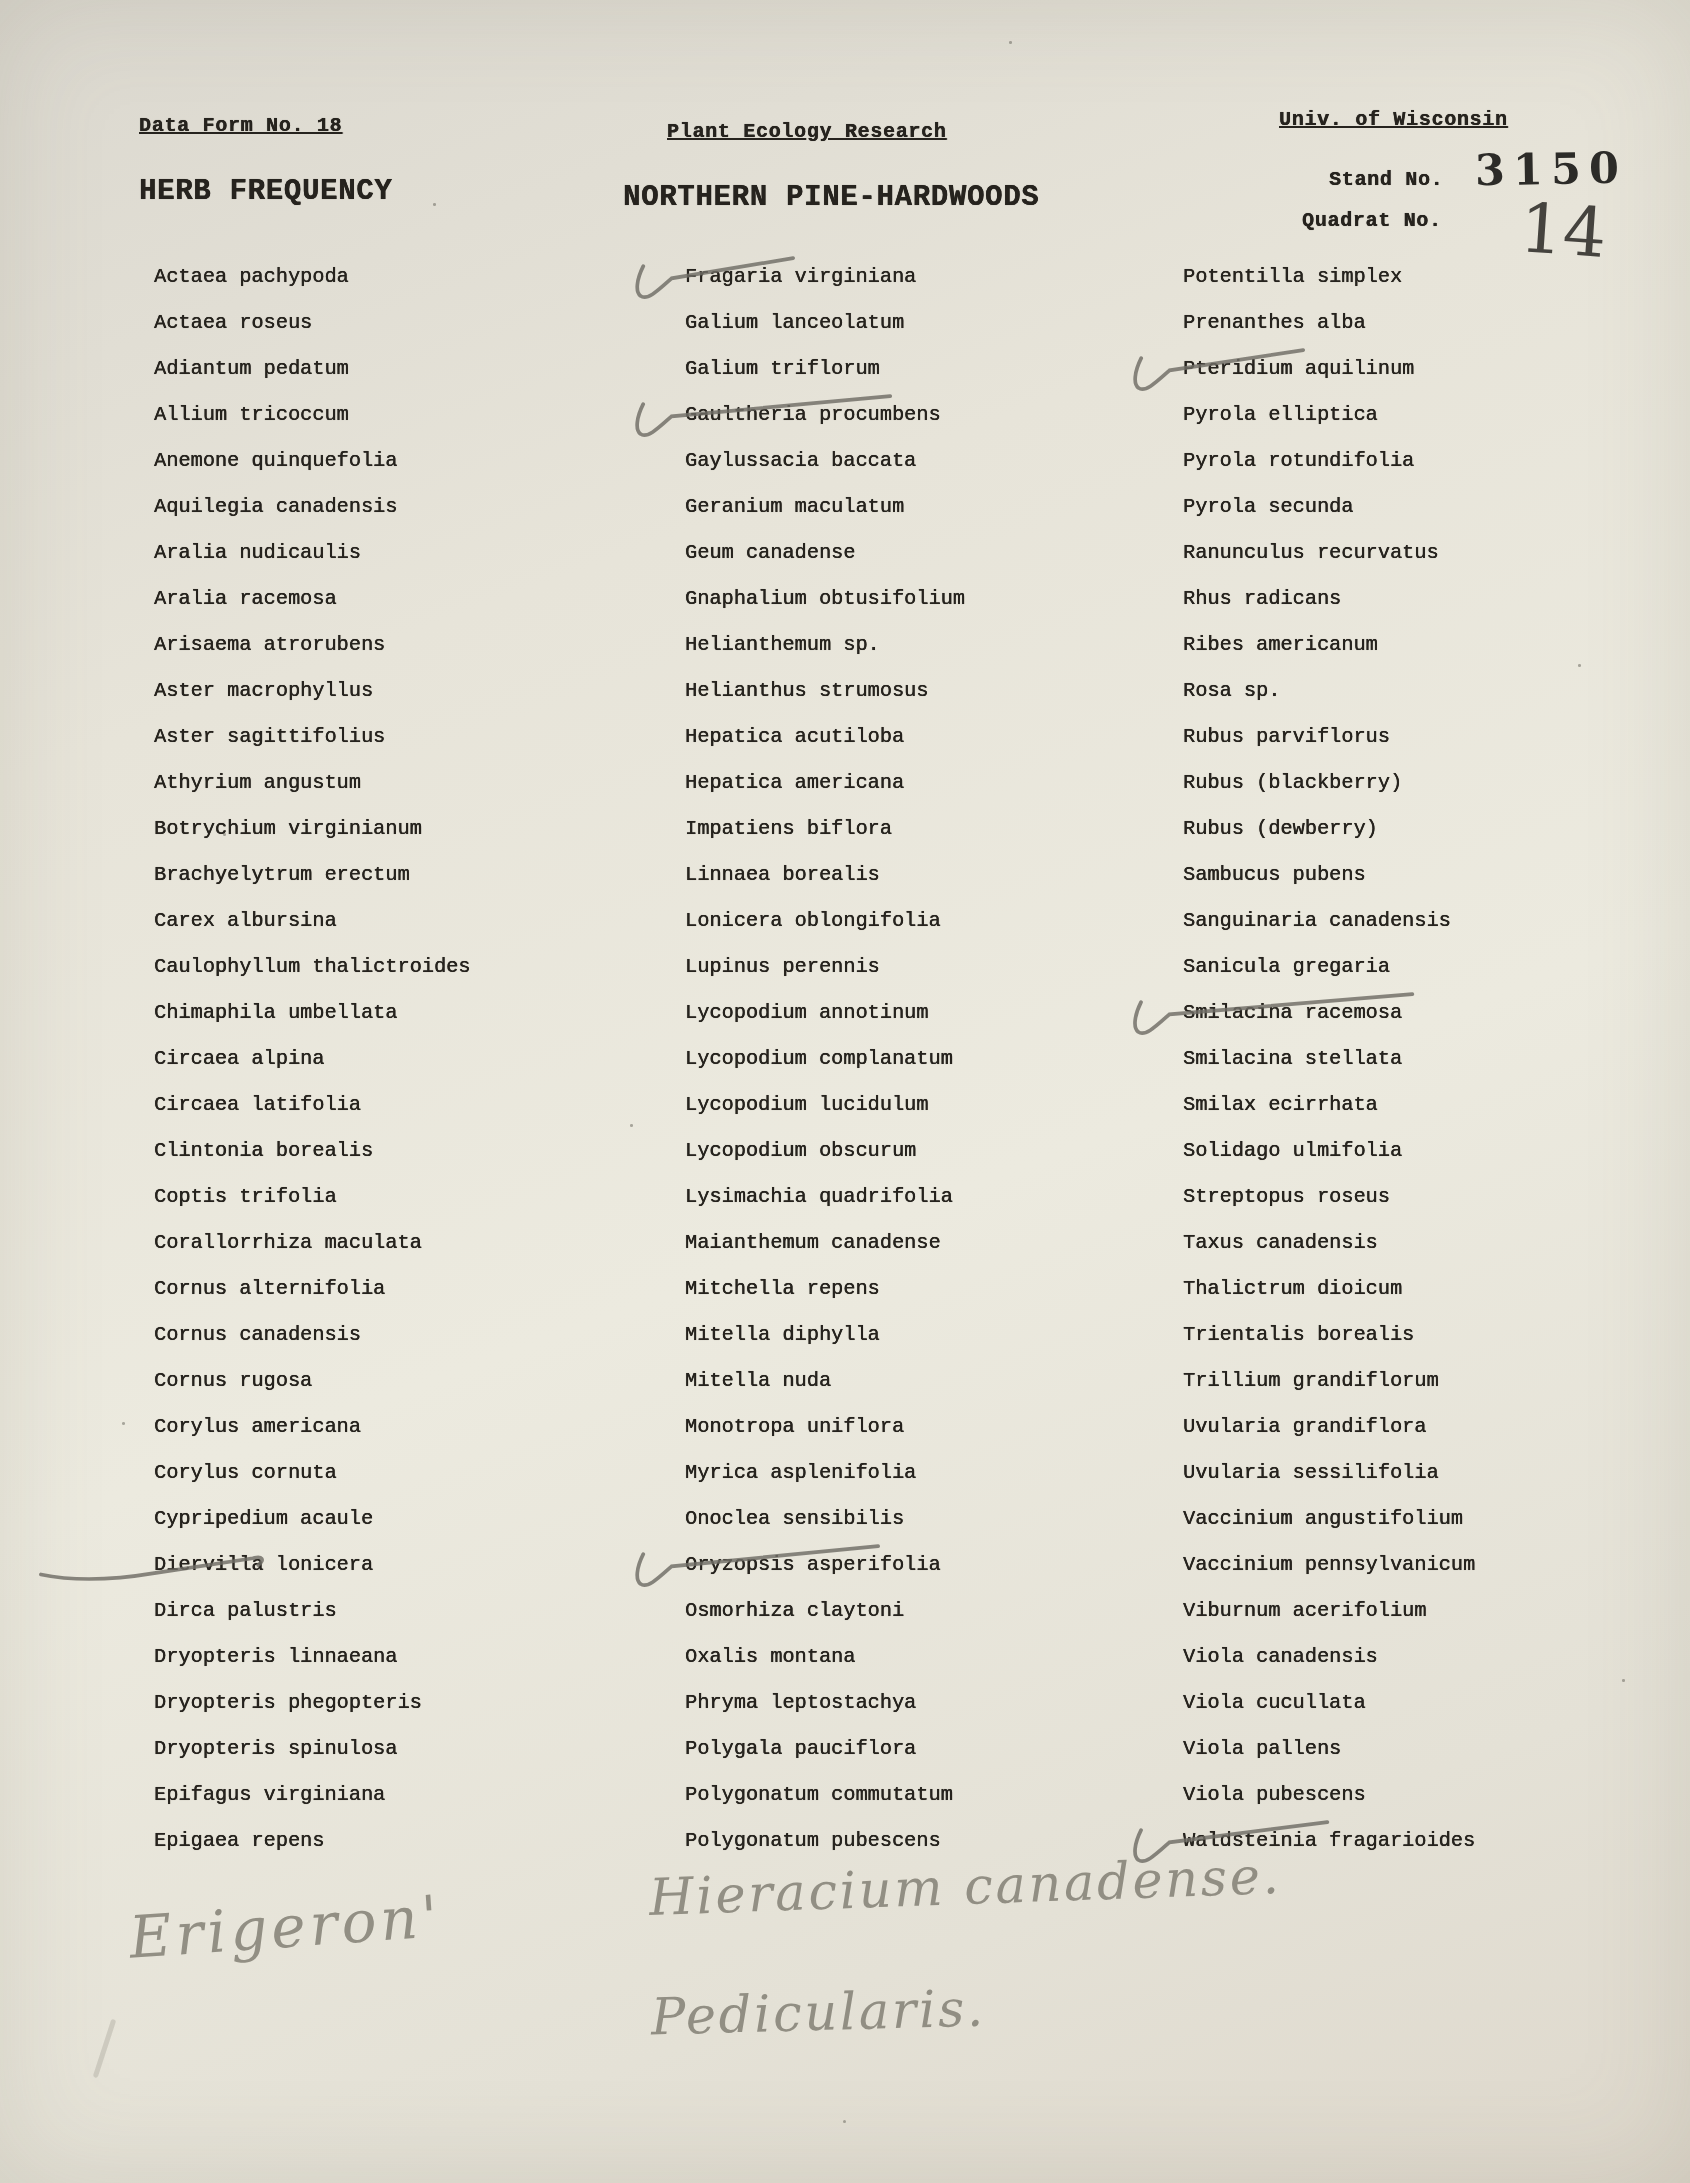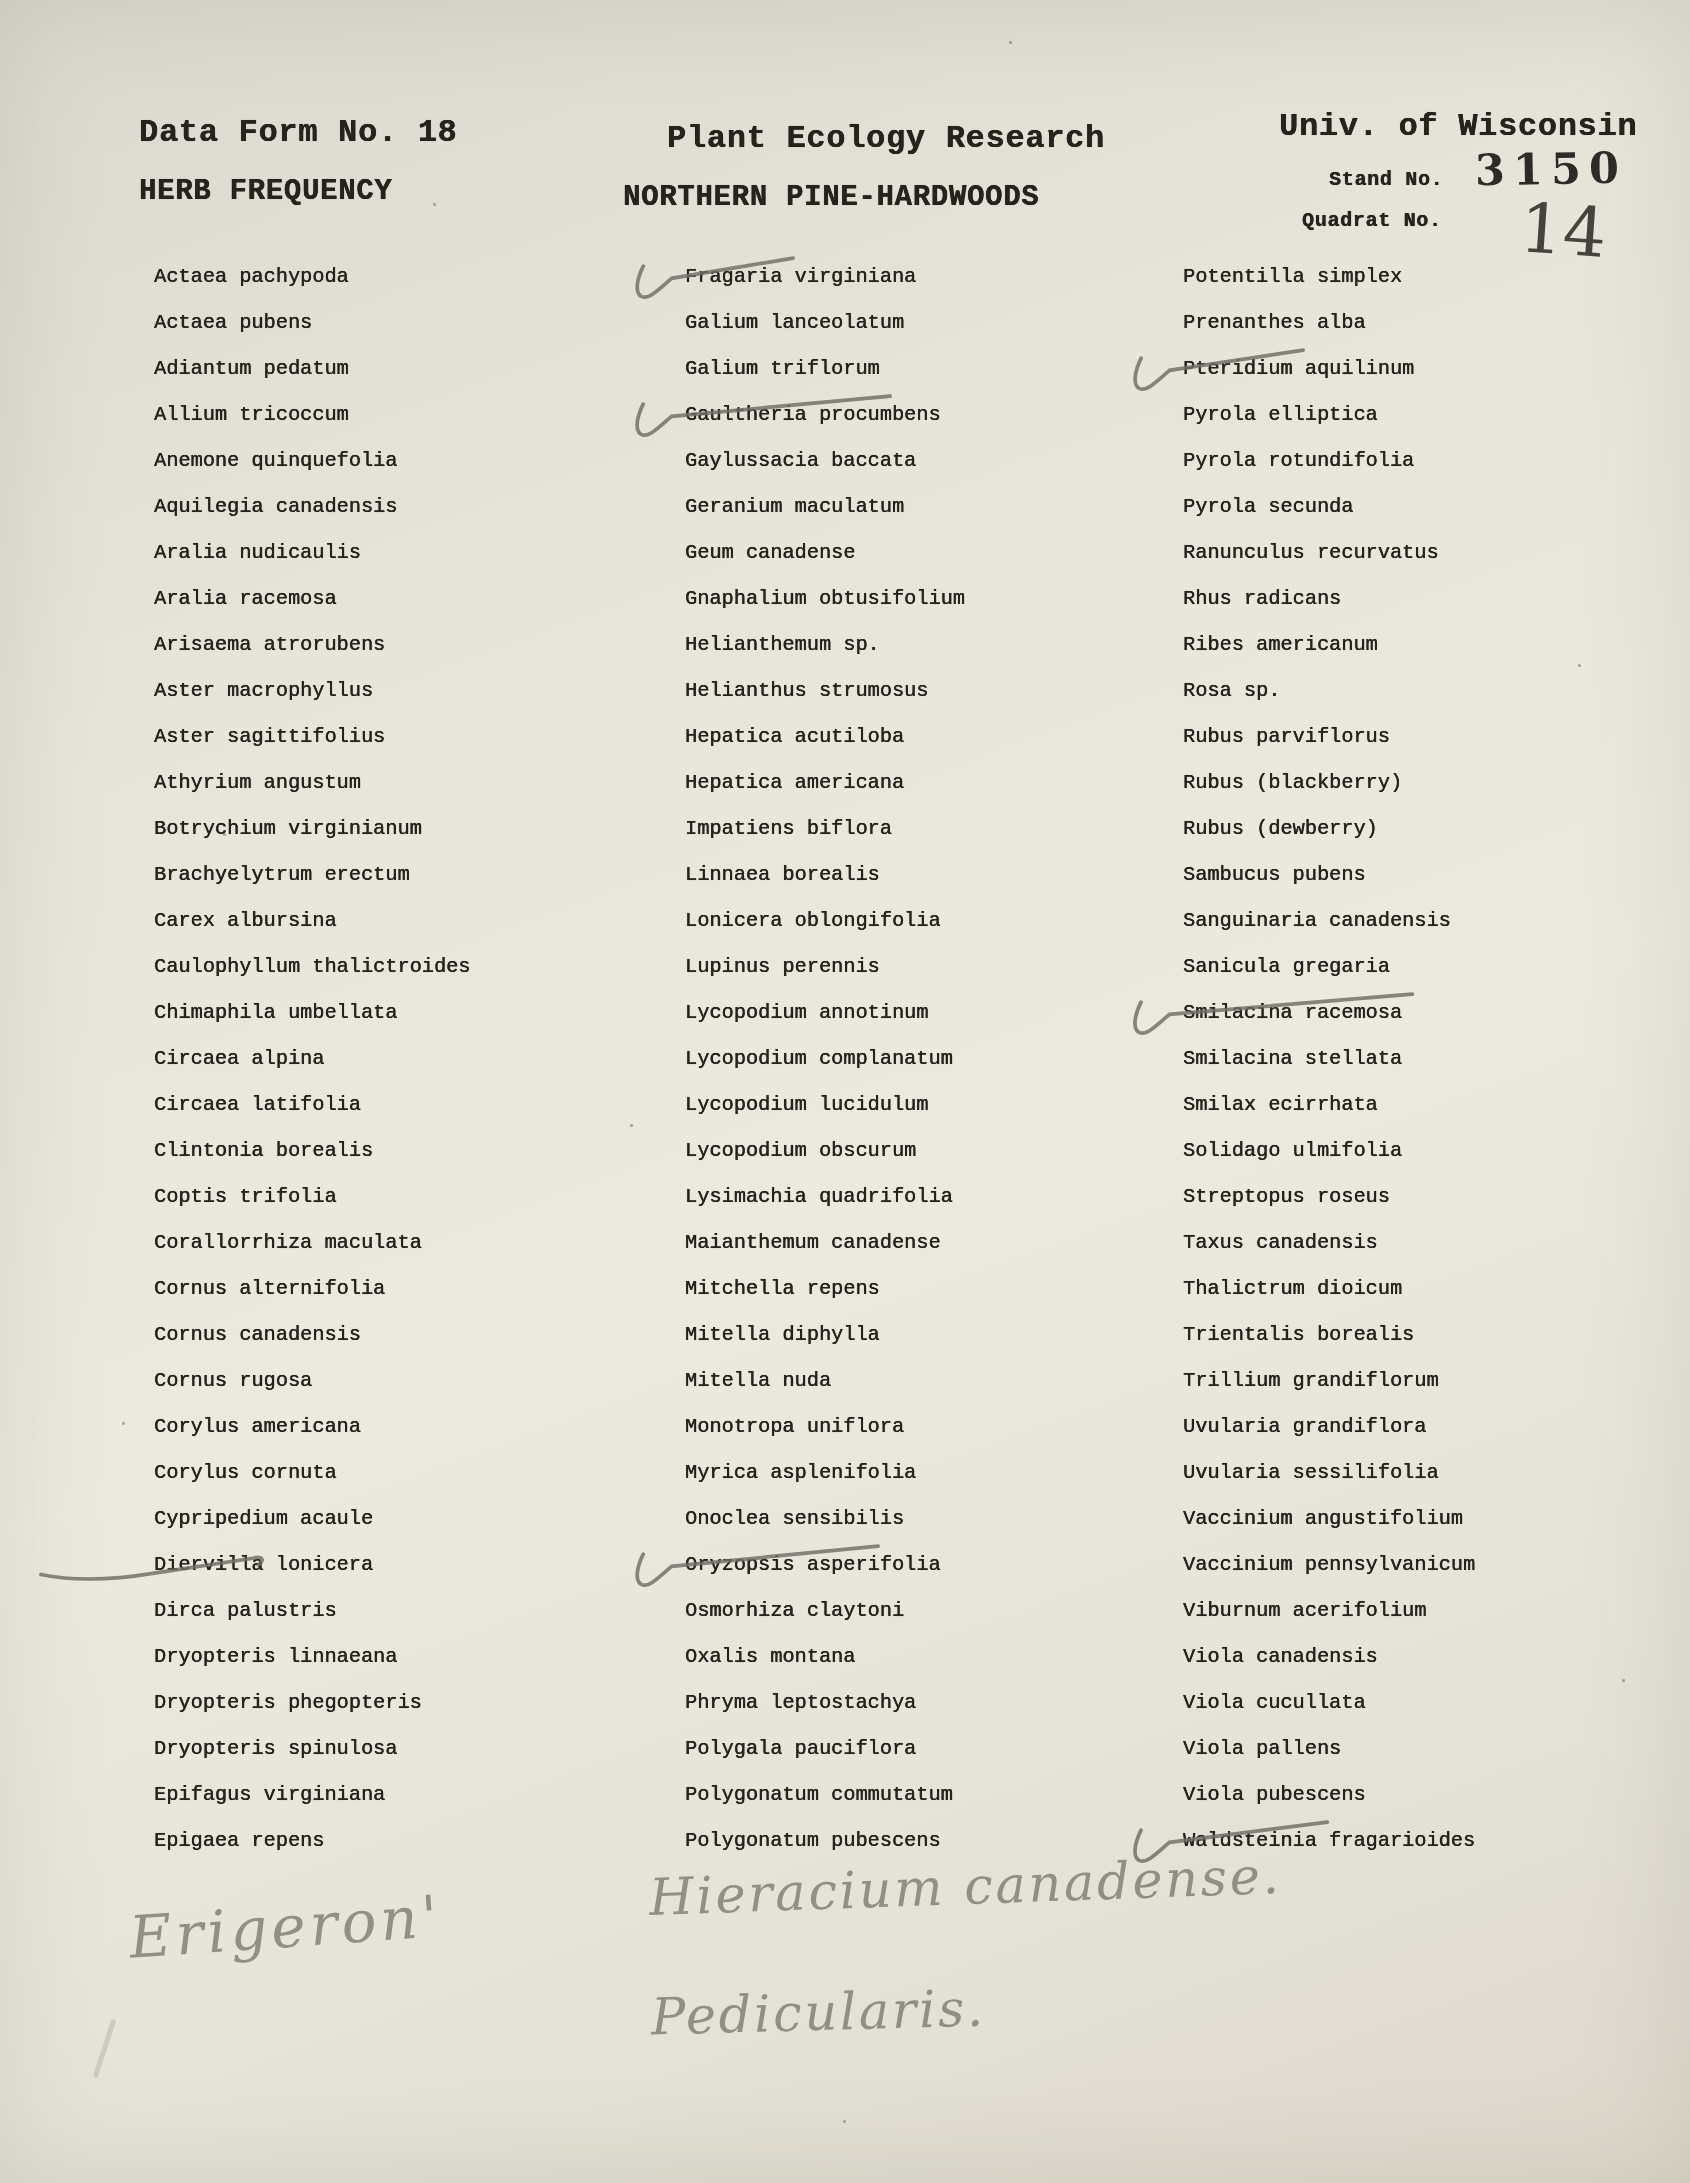--- a/index.html
+++ b/index.html
@@ -10,21 +10,21 @@
     position:absolute; inset:0;
     background:linear-gradient(160deg,#dbd8cf 0%,#e7e4d9 28%,#eceadf 55%,#e4e1d6 82%,#ded8cc 100%);
     box-shadow:inset 0 0 108px rgba(110,104,88,.16);
     font-family:"Liberation Mono",monospace;
   }
   .typed{
     position:absolute; color:var(--ink); white-space:nowrap;
     text-shadow:0 0 0.8px rgba(40,36,30,.6), 0.3px 0 0 currentColor;
   }
   .hdr{font-weight:700; letter-spacing:0.7px;}
-  .h-small{font-size:32px;}
+  .h-small{font-size:20px;text-decoration:underline;}
   .h-big{font-size:29px;text-align:center;}
   .col{position:absolute; top:254px;margin-left:15px;}
   .row{position:relative; height:46px; line-height:46px; font-size:20.3px; white-space:nowrap;}
   .sp{color:var(--ink); text-shadow:0 0 0.7px rgba(40,36,30,.55), 0.3px 0 0 currentColor;}
   .mark{position:absolute; left:-53px; top:-4.1px; overflow:visible; pointer-events:none;}
   .mark.lead{left:-115px;}
   .stroke{fill:none; stroke:var(--pencil); stroke-width:5.5; stroke-linecap:round; opacity:.82;}
   .hand{
     position:absolute; font-family:"DejaVu Serif",serif; font-style:italic;
     color:var(--pencil-light); white-space:nowrap; opacity:.92;
@@ -59,21 +59,21 @@
 
   <div class="typed hdr h-small" style="left:1279px; top:108px;">Univ. of Wisconsin</div>
   <div class="typed hdr" style="left:1329px; top:168px; font-size:20px;">Stand No.</div>
   <div class="typed hdr" style="left:1302px; top:209px; font-size:20px;">Quadrat No.</div>
 
   <div class="stand-value">3150</div>
   <div class="quadrat-value">14</div>
 
   <div class="col" style="left:139px;">
       <div class="row"><span class="sp">Actaea pachypoda</span></div>
-      <div class="row"><span class="sp">Actaea pubens</span></div>
+      <div class="row"><span class="sp">Actaea roseus</span></div>
       <div class="row"><span class="sp">Adiantum pedatum</span></div>
       <div class="row"><span class="sp">Allium tricoccum</span></div>
       <div class="row"><span class="sp">Anemone quinquefolia</span></div>
       <div class="row"><span class="sp">Aquilegia canadensis</span></div>
       <div class="row"><span class="sp">Aralia nudicaulis</span></div>
       <div class="row"><span class="sp">Aralia racemosa</span></div>
       <div class="row"><span class="sp">Arisaema atrorubens</span></div>
       <div class="row"><span class="sp">Aster macrophyllus</span></div>
       <div class="row"><span class="sp">Aster sagittifolius</span></div>
       <div class="row"><span class="sp">Athyrium angustum</span></div>

